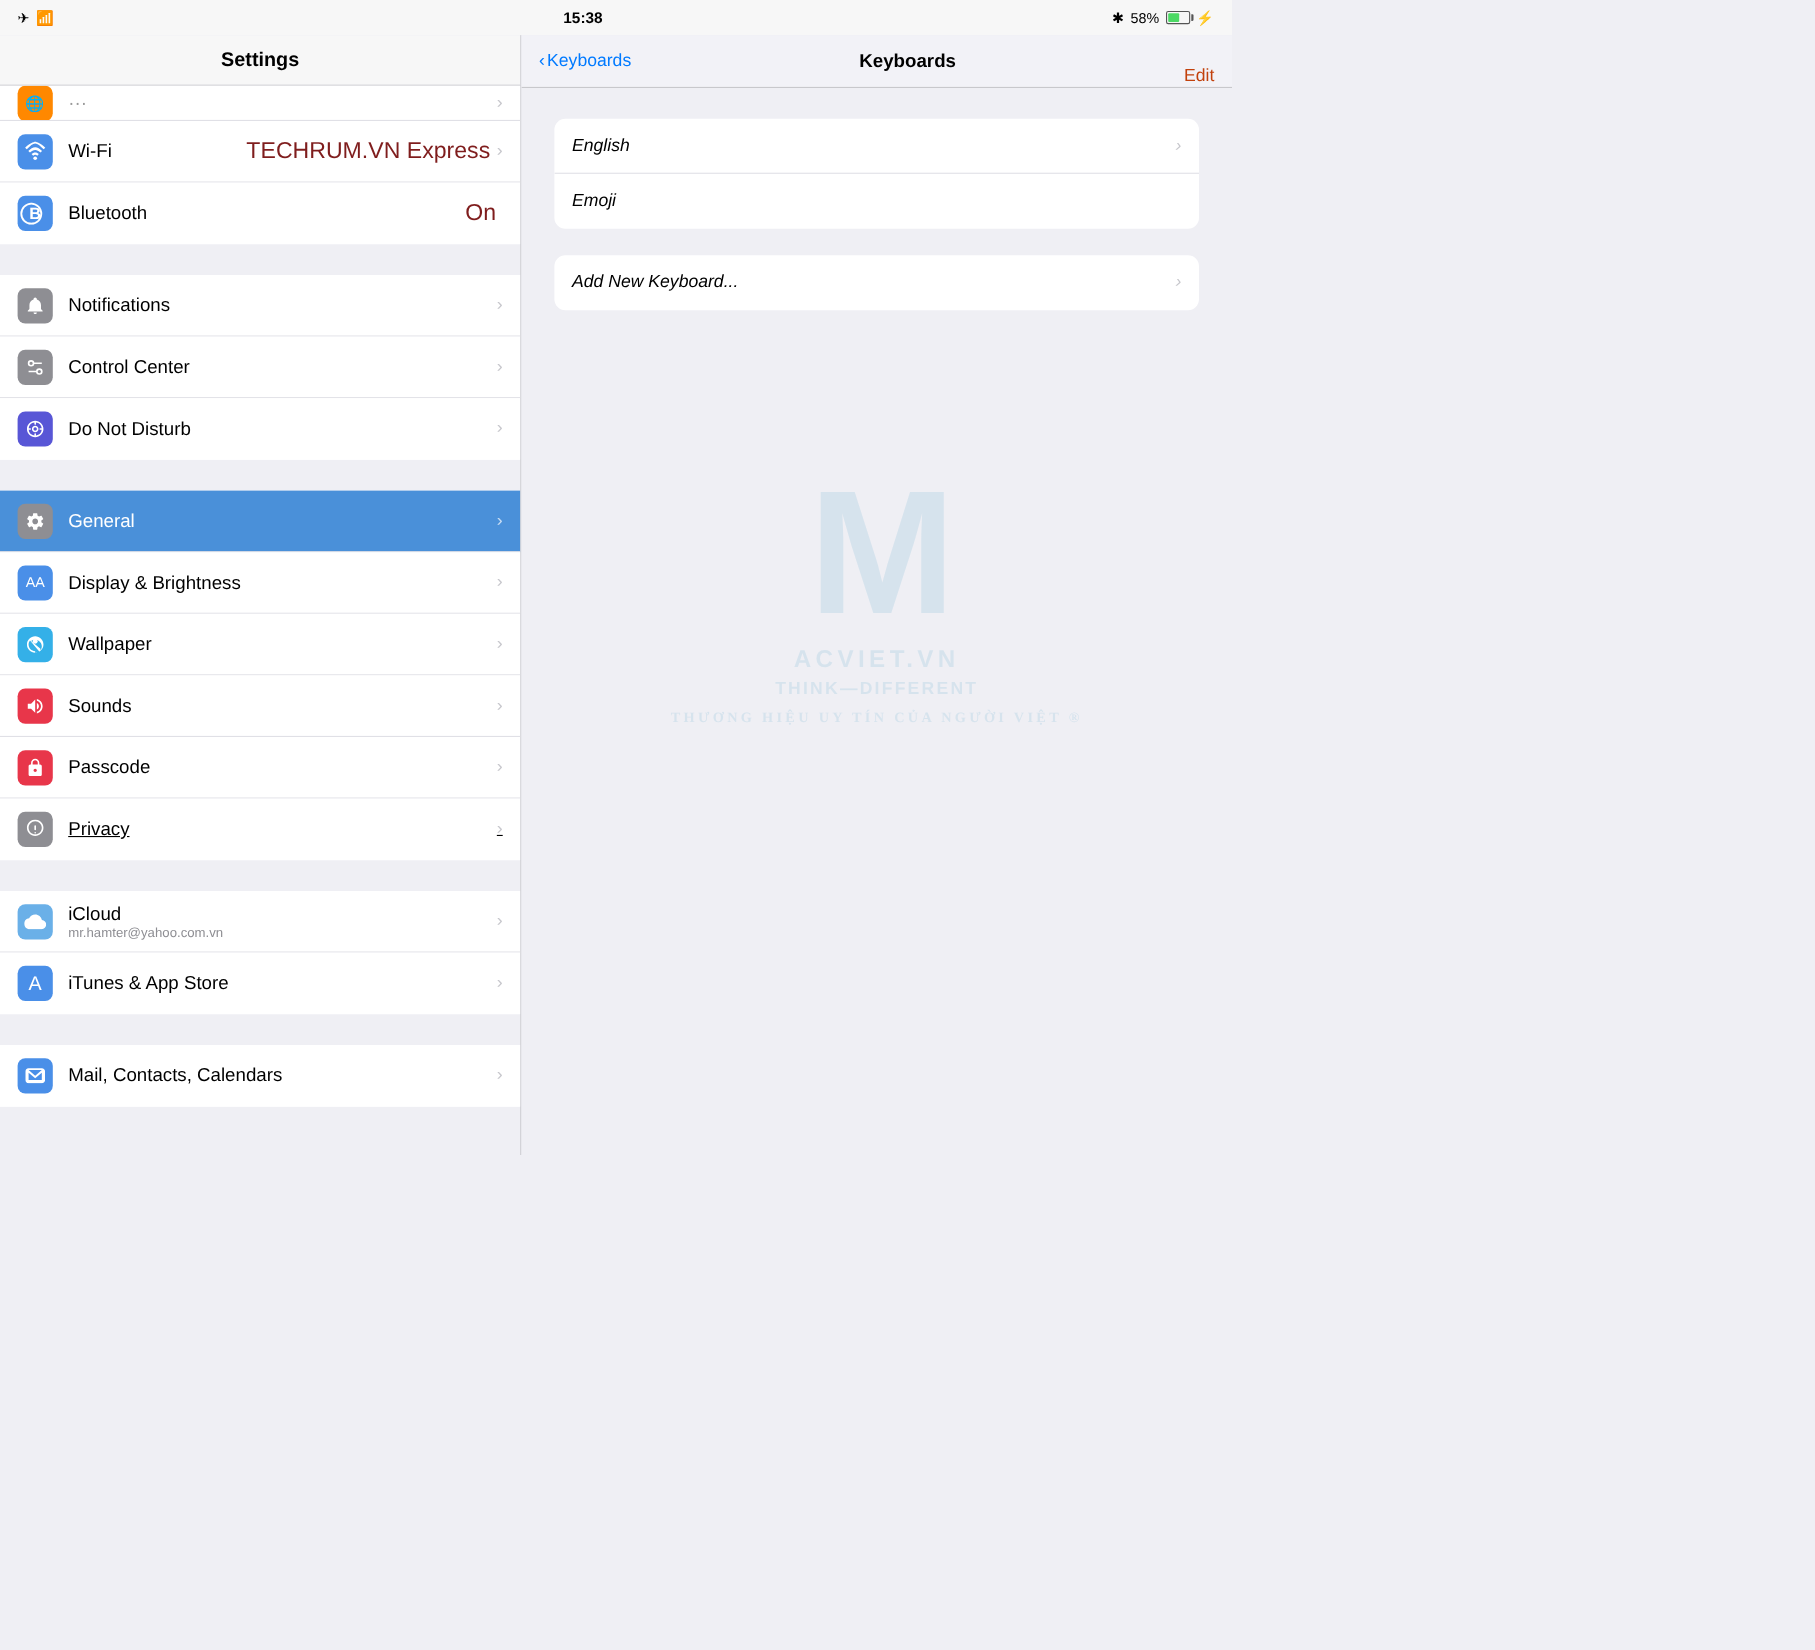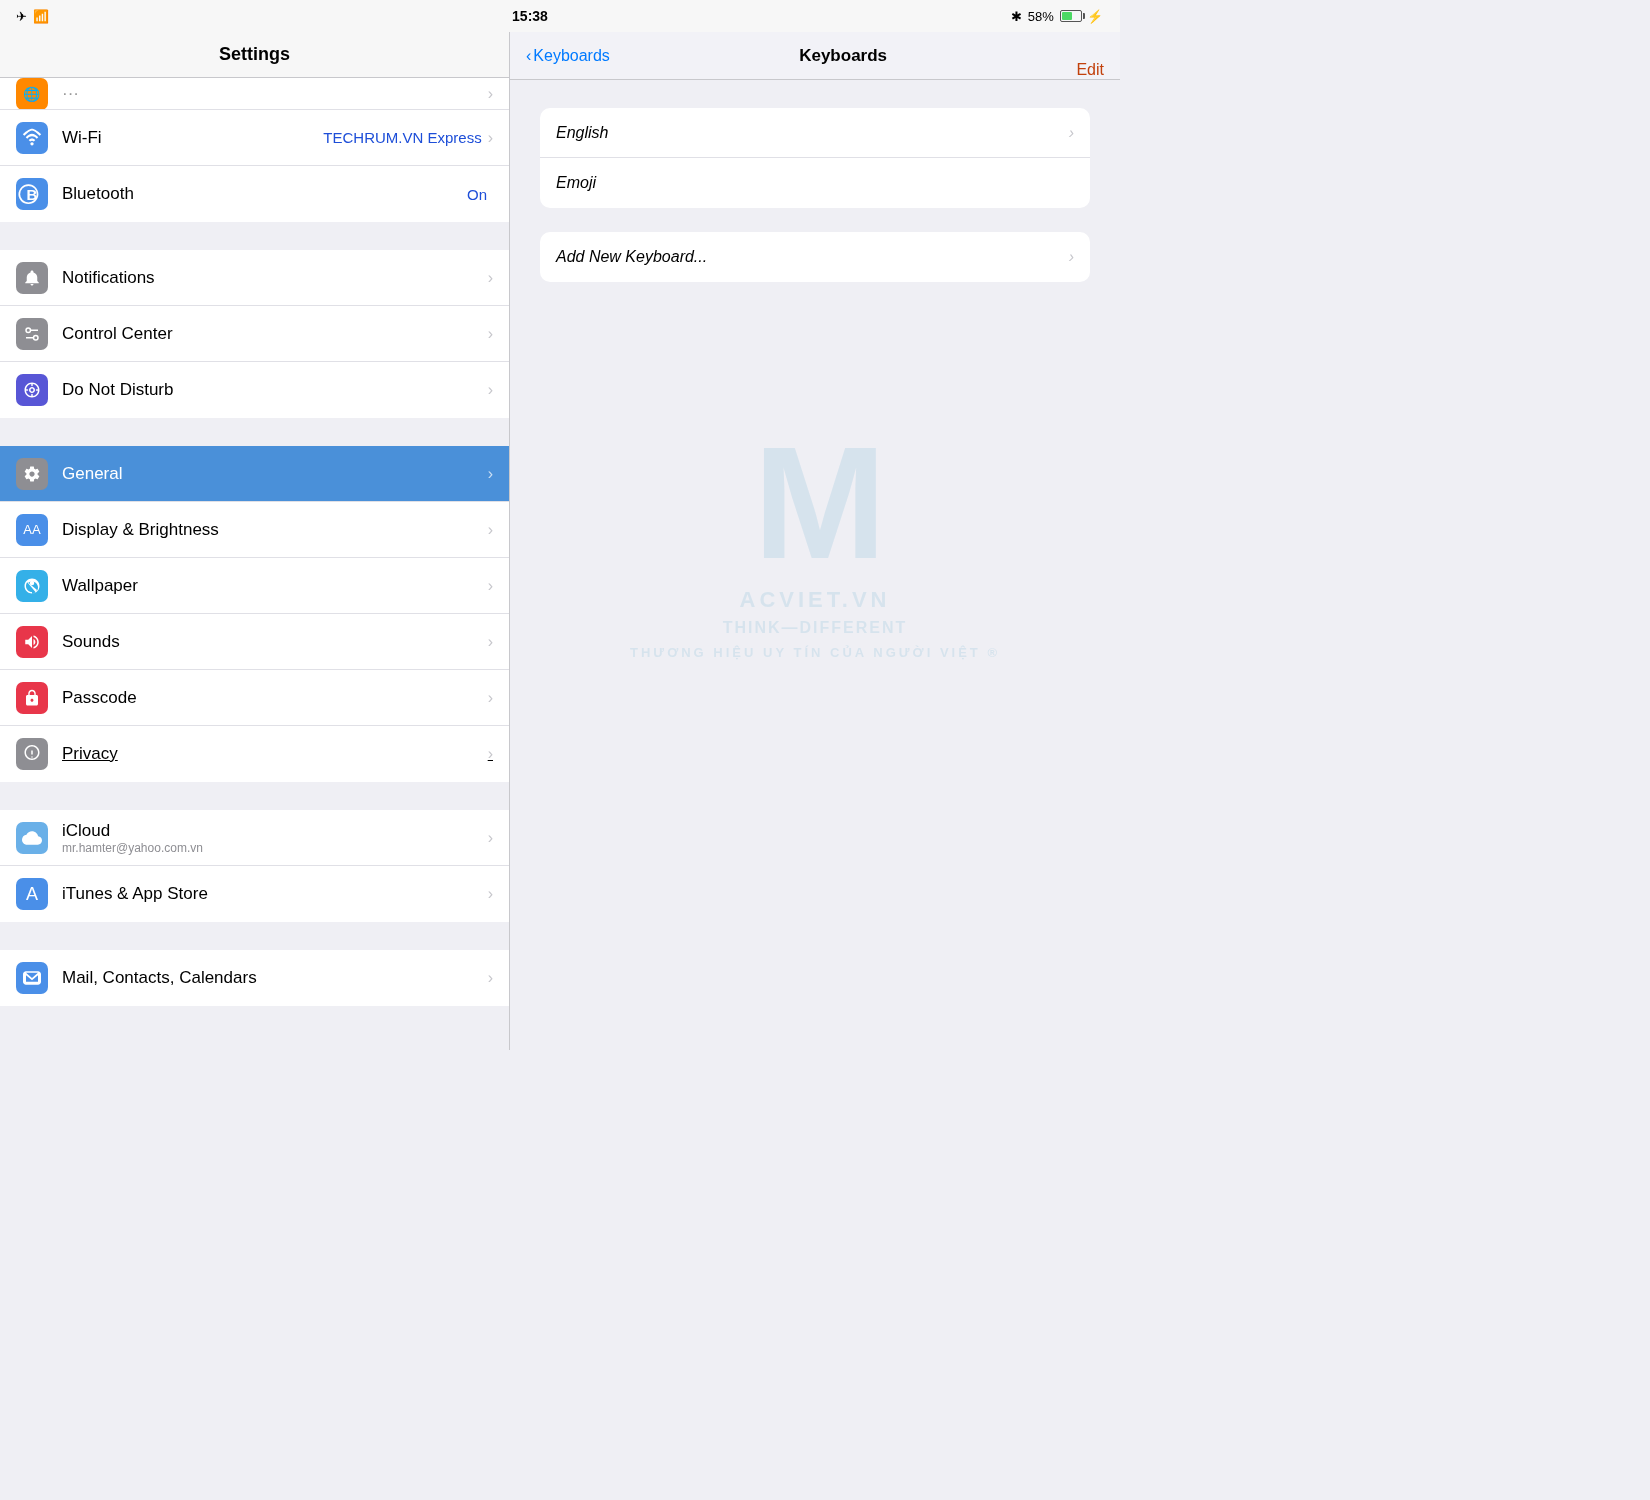--- a/index.html
+++ b/index.html
@@ -55,21 +55,21 @@
     }
 
     
     .main-container {
       display: flex;
       height: calc(100% - 32px);
     }
 
     
     .settings-panel {
-      width: 510px;
+      width: 474px;
       background: #efeff4;
       border-right: 1px solid #c8c8cc;
       overflow-y: auto;
       flex-shrink: 0;
     }
 
     .settings-header {
       background: #f7f7f7;
       border-bottom: 1px solid #c8c8cc;
       padding: 12px 16px;
@@ -117,22 +117,22 @@
       flex-shrink: 0;
       font-size: 17px;
       color: #fff;
     }
     .item-label {
       font-size: 17px;
       color: #000;
       flex: 1;
     }
     .item-value {
-      font-size: 15px;
-      color: #1d4ed8;
+      font-size: 21px;
+      color: #7f1d1d;
       margin-right: 6px;
       margin-left: 12px;
     }
     .chevron {
       color: #c7c7cc;
       font-size: 16px;
     }
     .active .chevron { color: rgba(255,255,255,0.7); }
 
     
@@ -192,20 +192,21 @@
       color: #6ab0d0;
       letter-spacing: 4px;
       margin-top: 4px;
     }
     .watermark-sub {
       font-size: 13px;
       font-weight: 600;
       color: #6ab0d0;
       letter-spacing: 3px;
       margin-top: 8px;
+      font-family: Liberation Serif, serif;
     }
 
     
     .nav-bar {
       display: flex;
       align-items: center;
       justify-content: space-between;
       height: 48px;
       padding: 0 16px;
       background: #f2f2f7;

